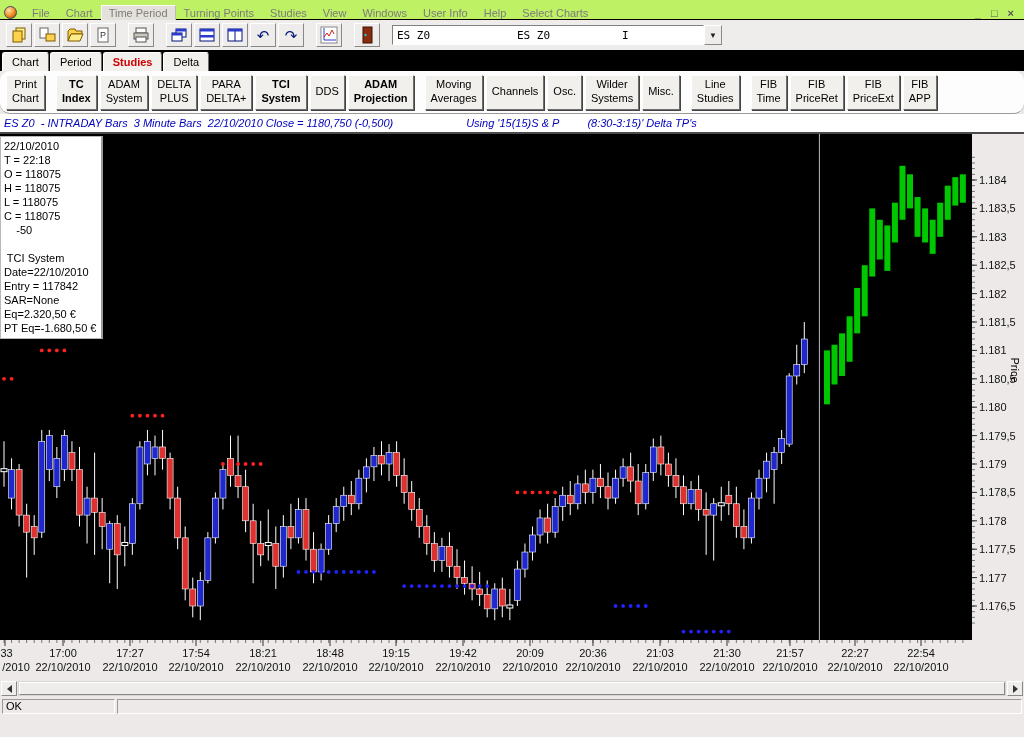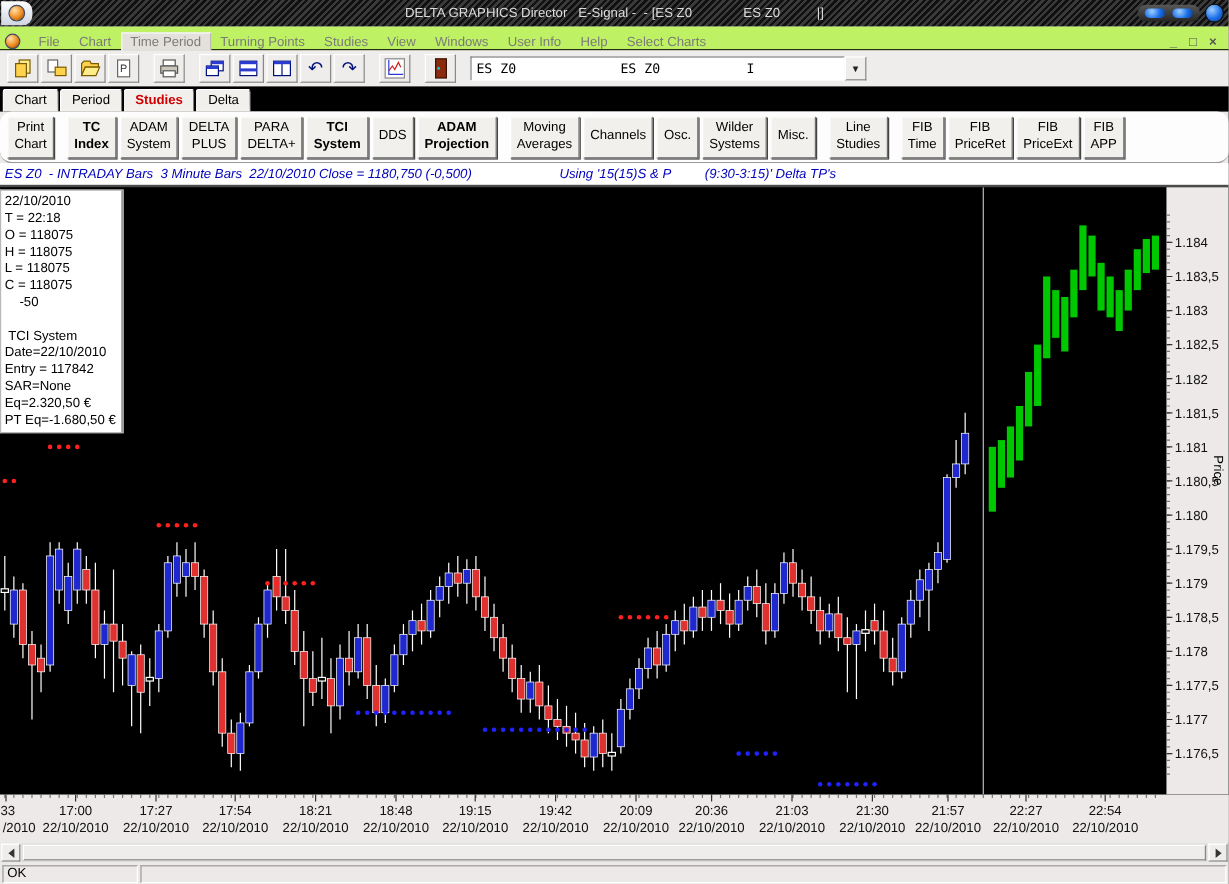--- a/index.html
+++ b/index.html
@@ -91,33 +91,20 @@
   .statusbar { height:18px; flex:0 0 18px; background:#ece9e8; display:flex; align-items:center; padding:1px 2px; gap:2px; }
   .status-cell { height:15px; border:1px solid #9a9a9a; border-bottom-color:#fff; border-right-color:#fff;
     display:flex; align-items:center; padding:0 3px; color:#000; }
   .status-ok { width:113px; } .status-rest { flex:1; }
 </style>
 </head>
 <body>
 
 <div class="app">
 
-  <div class="titlebar">
-    <div class="titlebar-icon-holder">
-        <div class="sphere"></div>
-      </div>
-    <div class="title-text">DELTA GRAPHICS Director   E-Signal -  - [ES Z0              ES Z0          |]</div>
-    <div class="title-controls">
-      <div class="ctrl-pill">
-        <div class="ctrl-oval"></div>
-        <div class="ctrl-oval"></div>
-      </div>
-      <div class="ctrl-ball"></div>
-    </div>
-  </div>
 
   <div class="menubar">
     <div class="sphere menu-sphere"></div>
     <span id="menu-items"><span class="menu-item">File</span><span class="menu-item">Chart</span><span class="menu-item hl">Time Period</span><span class="menu-item">Turning Points</span><span class="menu-item">Studies</span><span class="menu-item">View</span><span class="menu-item">Windows</span><span class="menu-item">User Info</span><span class="menu-item">Help</span><span class="menu-item">Select Charts</span></span>
     <div class="menu-controls" id="menu-controls">
         <span>_</span>
         <span>□</span>
         <span>×</span>
       </div>
   </div>
@@ -253,21 +240,21 @@
 PriceRet</div>
       <div class="st-btn">FIB
 PriceExt</div>
       <div class="st-btn">FIB
 APP</div>
     </div>
 
   <div class="infobar">
     <span>ES Z0  - INTRADAY Bars  3 Minute Bars  22/10/2010 Close = 1180,750 (-0,500)</span>
     <span class="mid">Using '15(15)S &amp; P</span>
-    <span class="right">(9:30-3:15)' Delta TP's</span>
+    <span class="right">(8:30-3:15)' Delta TP's</span>
   </div>
 
   <div class="chart-row">
     <div class="info-box" id="info-box">22/10/2010
 T = 22:18
 O = 118075
 H = 118075
 L = 118075
 C = 118075
     -50

